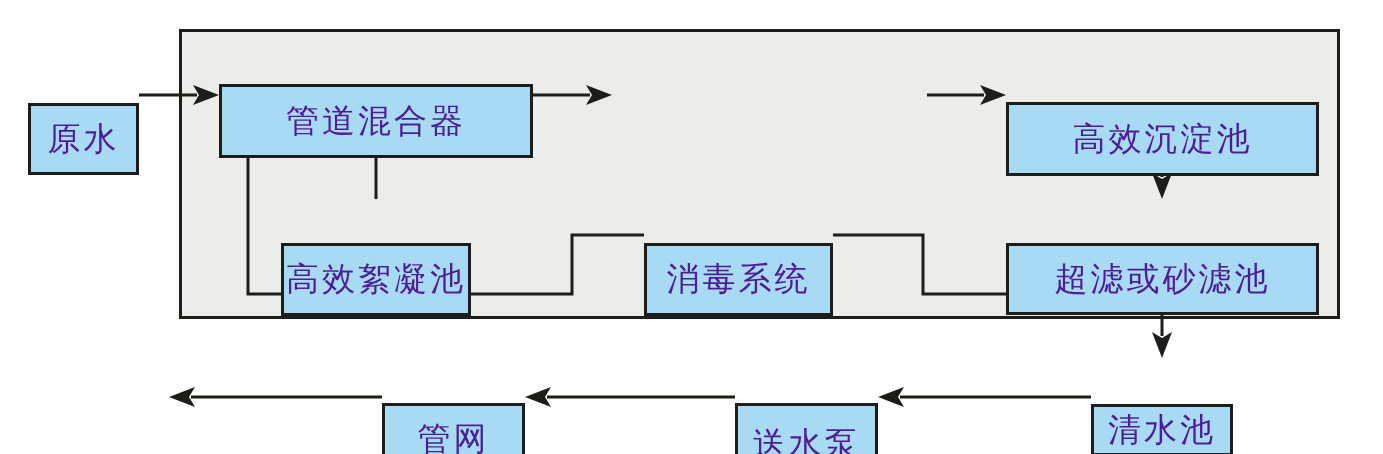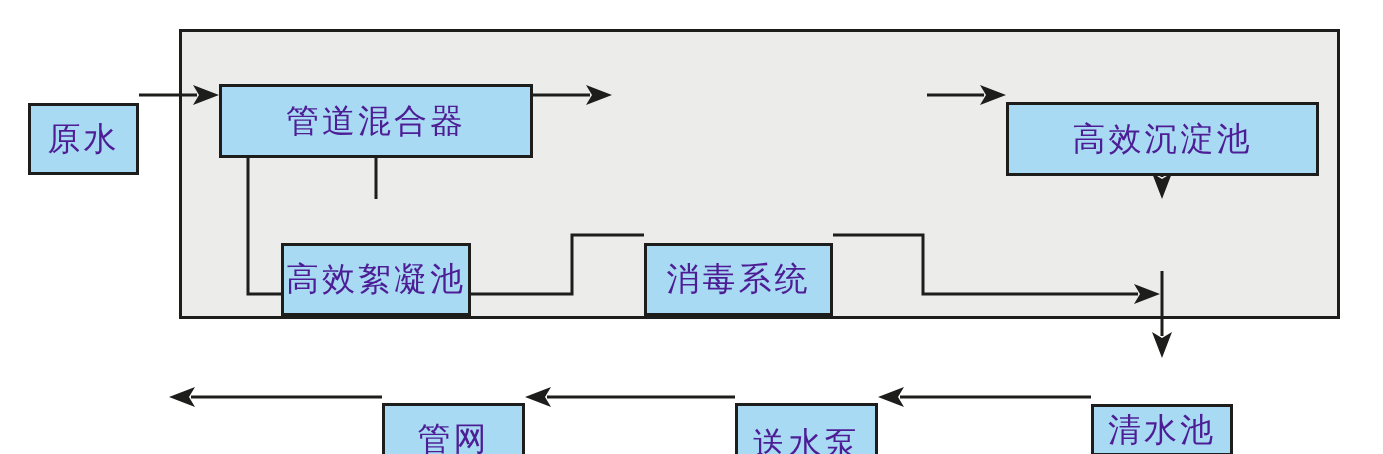--- a/index.html
+++ b/index.html
@@ -119,20 +119,21 @@
 
   <div class="node" style="left:219px; top:40px;  width:314px; height:74px;">管道混合器</div>
 
 
   <div class="node" style="left:1006px;top:58px;  width:313px; height:74px;">高效沉淀池</div>
 
   <div class="node" style="left:281px; top:199px; width:190px; height:73px;">高效絮凝池</div>
 
   <div class="node" style="left:644px; top:199px; width:189px; height:73px;">消毒系统</div>
 
+  <div class="node" style="left:1006px;top:199px; width:313px; height:72px;">超滤或砂滤池</div>
 
   <div class="node" style="left:1091px;top:360px; width:142px; height:52px;">清水池</div>
 
   <div class="node" style="left:735px; top:359px; width:143px; height:82px;">送水泵</div>
 
   <div class="node" style="left:382px; top:359px; width:143px; height:73px;">管网</div>
 
 
 </div>
 

